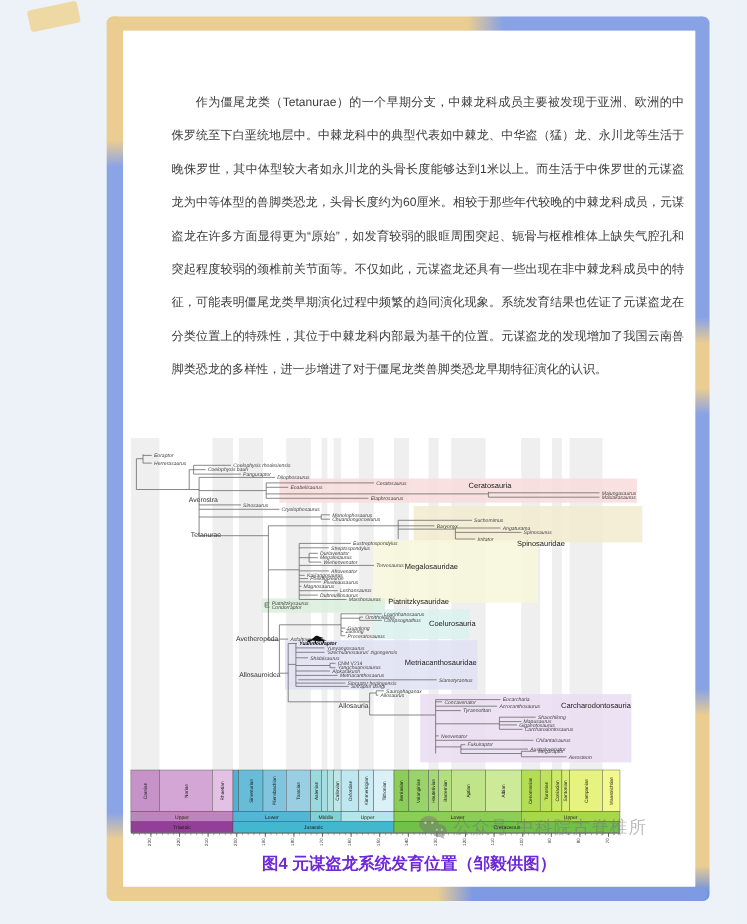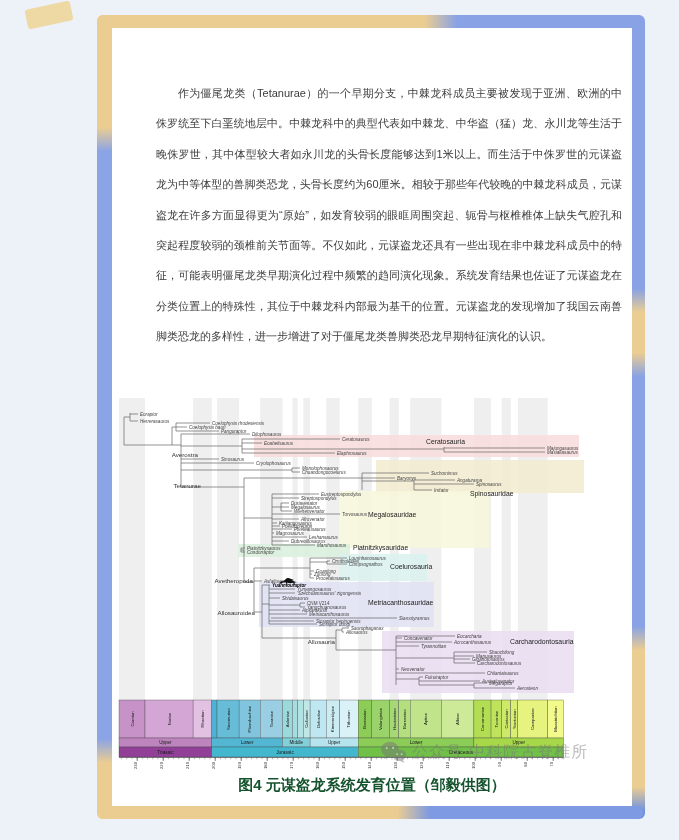--- a/index.html
+++ b/index.html
@@ -14,21 +14,21 @@
     background:linear-gradient(90deg,#ebcd92 0%,#ebcd92 55%,#7d9ae2 61%,#7d9ae2 100%);}
   .f-left{left:97px;top:15px;width:15px;height:804px;
     background:linear-gradient(180deg,#ebcd92 0%,#ebcd92 14%,#8aa4e6 17%,#8aa4e6 90%,#ebcd92 93%,#ebcd92 100%);}
   .accent-tl{position:absolute;left:26px;top:5px;width:46px;height:20px;background:#eed9a4;
     transform:rotate(-12deg);border-radius:3px;}
   .card{position:absolute;left:112px;top:28px;width:520px;height:778px;background:#ffffff;}
   .para{position:absolute;left:28px;top:34px;width:466px;font-size:11px;line-height:30.4px;
     color:#3b3b3b;text-align:justify;text-indent:2em;margin:16px;}
   .figure{position:absolute;left:2px;top:370px;width:480px;height:378px;}
   .caption{position:absolute;left:0;top:748px;width:520px;text-align:center;
-    font-size:15px;font-weight:bold;color:#14532d;}
+    font-size:15px;font-weight:bold;color:#6d28d9;}
   .watermark{position:absolute;left:268px;top:712px;display:flex;align-items:center;gap:5px;
     opacity:.5;pointer-events:none;}
   .watermark span{font-size:16px;letter-spacing:1px;color:#777;white-space:nowrap;}
 </style>
 </head>
 <body>
 
 <div class="page">
   <div class="accent-tl"></div>
   <div class="frame f-top"></div>

